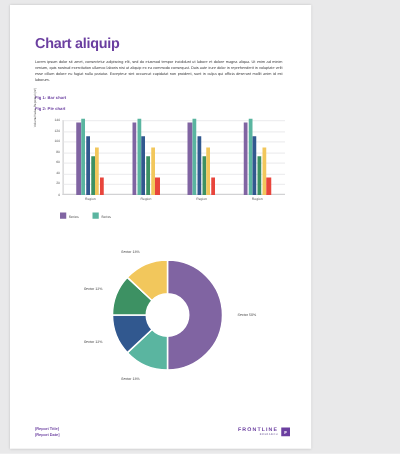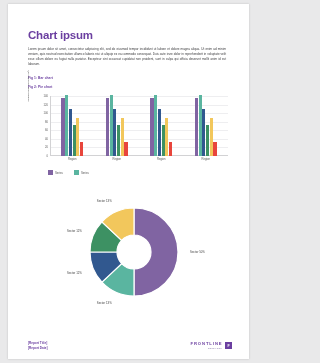--- a/index.html
+++ b/index.html
@@ -132,21 +132,21 @@
     width:7px; height:7px; background:#6b3fa0;
     display:flex; align-items:center; justify-content:center;
     color:#fff; font-size:3.6px; font-weight:bold;
   }
 </style>
 </head>
 <body>
 
 <div class="page">
 
-  <div class="title">Chart ipsum</div>
+  <div class="title">Chart aliquip</div>
 
   <div class="body-text">Lorem ipsum dolor sit amet, consectetur adipiscing elit, sed do eiusmod tempor incididunt ut labore et dolore magna aliqua. Ut enim ad minim veniam, quis nostrud exercitation ullamco laboris nisi ut aliquip ex ea commodo consequat. Duis aute irure dolor in reprehenderit in voluptate velit esse cillum dolore eu fugiat nulla pariatur. Excepteur sint occaecat cupidatat non proident, sunt in culpa qui officia deserunt mollit anim id est laborum.</div>
 
   <div class="caption cap1">Fig 1:  Bar chart</div>
   <div class="caption cap2">Fig 2:  Pie chart</div>
 
   <div class="barchart">
     <div class="bc-ytitle">Volume/Value Reported (m²)</div>
     <div class="bc-yticks" id="bc-yticks">
         <div class="ytick" style="top: 60px;">0</div>

